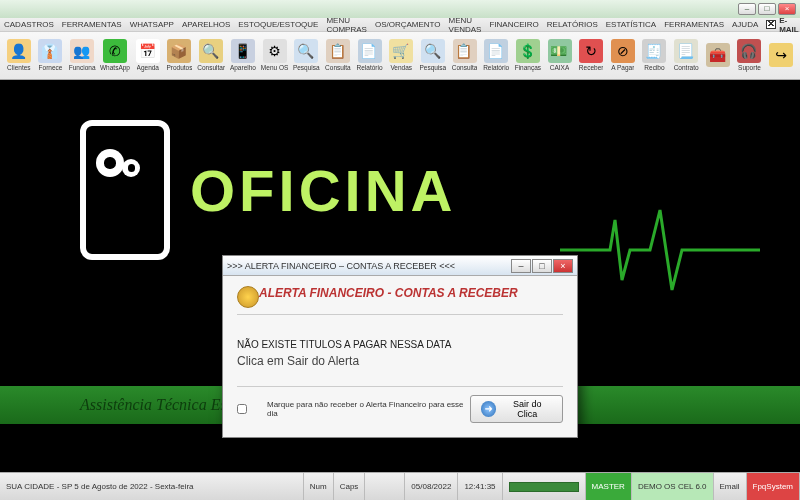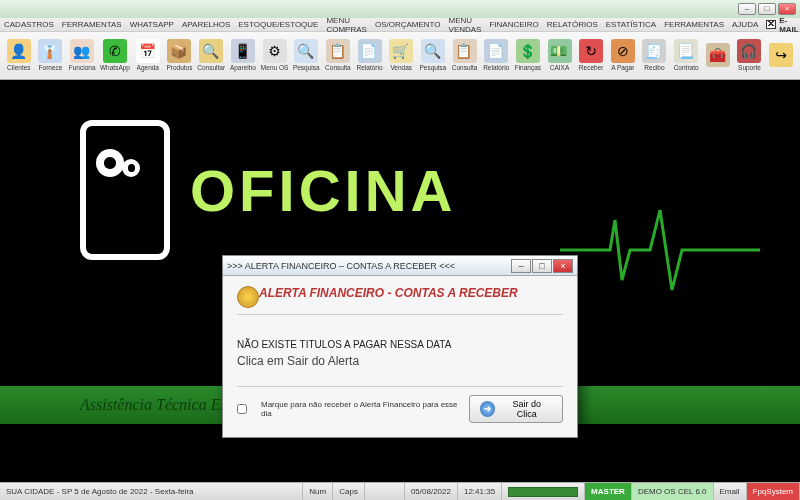--- a/index.html
+++ b/index.html
@@ -43,29 +43,29 @@
 .dlg-title .wincontrols { margin-left: auto; display: flex; gap: 1px; }
 .dlg-title .winbtn { width: 20px; height: 14px; border: 1px solid #888; background: linear-gradient(#fff,#ddd); font-size: 9px; text-align: center; line-height: 12px; cursor: pointer; }
 .dlg-title .winbtn.close { background: linear-gradient(#e66,#c33); color: #fff; }
 .dlg-body { padding: 10px 14px 14px; background: #f6f6f6; }
 .dlg-header { display: flex; align-items: flex-start; gap: 0; margin-bottom: 24px; border-bottom: 1px solid #ccc; padding-bottom: 6px; }
 .dlg-coin { width: 22px; height: 22px; border-radius: 50%; background: radial-gradient(#ffd34d,#c9952a); border: 1px solid #aa7d1f; }
 .dlg-header-text { color: #b33; font-weight: bold; font-size: 12px; font-style: italic; }
 .dlg-msg1 { font-size: 10px; font-weight: normal; color: #222; margin-bottom: 4px; }
 .dlg-msg2 { font-size: 12px; color: #444; margin-bottom: 18px; }
 .dlg-footer { display: flex; align-items: center; justify-content: space-between; border-top: 1px solid #ccc; padding-top: 8px; }
-.dlg-check { display: flex; align-items: center; gap: 14px; font-size: 8px; color: #333; }
+.dlg-check { display: flex; align-items: center; gap: 20px; font-size: 8px; color: #333; }
 .dlg-check input { width: 10px; height: 10px; }
 .dlg-btn { display: flex; align-items: center; gap: 6px; padding: 3px 10px; background: linear-gradient(#fdfdfd,#e2e2e2); border: 1px solid #999; border-radius: 3px; font-size: 9px; cursor: pointer; }
 .dlg-btn .arrow { width: 16px; height: 16px; border-radius: 50%; background: radial-gradient(#8ec5ff,#2a6db5); color: #fff; text-align: center; line-height: 16px; font-size: 10px; }
 
-.statusbar { position: absolute; bottom: 0; left: 0; right: 0; height: 18px; background: linear-gradient(#f0f0f0,#d8d8d8); display: flex; align-items: center; font-size: 8px; color: #333; border-top: 1px solid #aaa; margin-top: 47px; }
+.statusbar { position: absolute; bottom: 0; left: 0; right: 0; height: 28px; background: linear-gradient(#f0f0f0,#d8d8d8); display: flex; align-items: center; font-size: 8px; color: #333; border-top: 1px solid #aaa; margin-top: 47px; }
 .statusbar .cell { padding: 0 6px; border-right: 1px solid #bbb; height: 100%; display: flex; align-items: center; }
 .statusbar .cell.grow { flex: 1; }
-.statusbar .cell.green { background: #3aaa3a; color: #fff; font-weight: bold; }
+.statusbar .cell.green { background: #3aaa3a; color: #fff; font-weight: normal; }
 .statusbar .cell.lightgreen { background: #b7e8b7; text-align: right; }
 .statusbar .prog { width: 70px; height: 10px; background: #3a8a3a; border: 1px solid #2a6a2a; }
 </style>
 </head>
 <body>
 
 <div class="titlebar">
   <div class="wincontrols">
     <div class="winbtn">–</div>
     <div class="winbtn">□</div>

